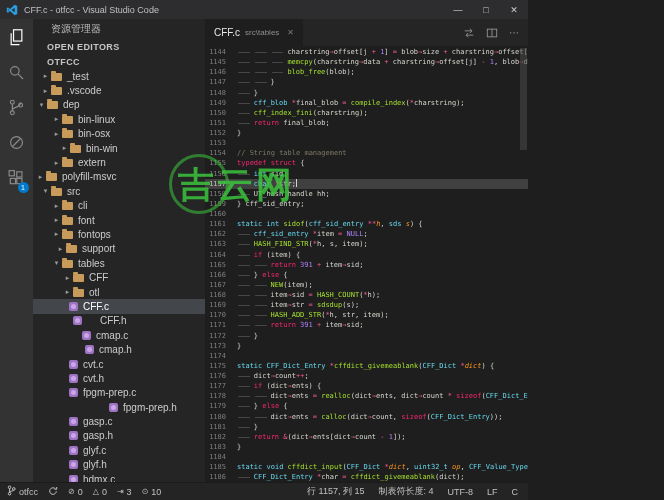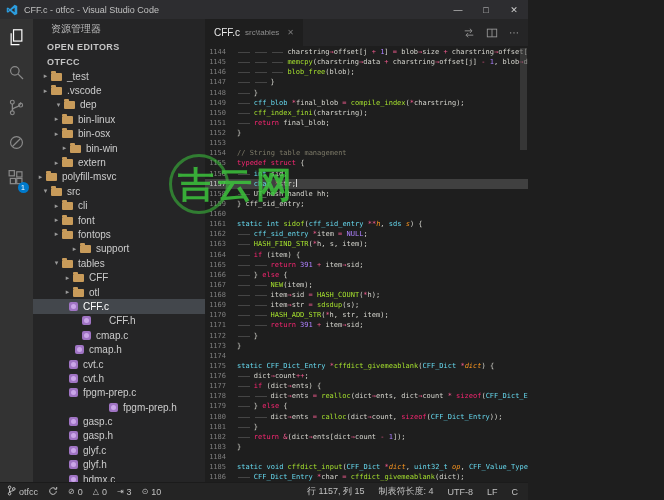--- a/index.html
+++ b/index.html
@@ -181,21 +181,21 @@
           <div class="trow" style="padding-left: 7px;">
             <span class="chev">▸</span>
             <span class="fico"></span>
             <span class="tlabel">_test</span>
           </div>
           <div class="trow" style="padding-left: 7px;">
             <span class="chev">▸</span>
             <span class="fico"></span>
             <span class="tlabel">.vscode</span>
           </div>
-          <div class="trow" style="padding-left: 20px;">
+          <div class="trow" style="padding-left: 3px;">
             <span class="chev">▾</span>
             <span class="fico"></span>
             <span class="tlabel">dep</span>
           </div>
           <div class="trow" style="padding-left: 18px;">
             <span class="chev">▸</span>
             <span class="fico"></span>
             <span class="tlabel">bin-linux</span>
           </div>
           <div class="trow" style="padding-left: 18px;">
@@ -231,21 +231,21 @@
           <div class="trow" style="padding-left: 18px;">
             <span class="chev">▸</span>
             <span class="fico"></span>
             <span class="tlabel">font</span>
           </div>
           <div class="trow" style="padding-left: 18px;">
             <span class="chev">▸</span>
             <span class="fico"></span>
             <span class="tlabel">fontops</span>
           </div>
-          <div class="trow" style="padding-left: 36px;">
+          <div class="trow" style="padding-left: 22px;">
             <span class="chev">▸</span>
             <span class="fico"></span>
             <span class="tlabel">support</span>
           </div>
           <div class="trow" style="padding-left: 18px;">
             <span class="chev">▾</span>
             <span class="fico"></span>
             <span class="tlabel">tables</span>
           </div>
           <div class="trow" style="padding-left: 29px;">
@@ -256,31 +256,31 @@
           <div class="trow" style="padding-left: 29px;">
             <span class="chev">▸</span>
             <span class="fico"></span>
             <span class="tlabel">otl</span>
           </div>
           <div class="trow selected" style="padding-left: 29px;">
             <span class="spacer"></span>
             <span class="cico"></span>
             <span class="tlabel">CFF.c</span>
           </div>
-          <div class="trow" style="padding-left: 29px; gap: 13px;">
+          <div class="trow" style="padding-left: 20px; gap: 13px;">
             <span class="spacer"></span>
             <span class="cico"></span>
             <span class="tlabel">CFF.h</span>
           </div>
           <div class="trow" style="padding-left: 42px;">
             <span class="spacer"></span>
             <span class="cico"></span>
             <span class="tlabel">cmap.c</span>
           </div>
-          <div class="trow" style="padding-left: 35px;">
+          <div class="trow" style="padding-left: 45px;">
             <span class="spacer"></span>
             <span class="cico"></span>
             <span class="tlabel">cmap.h</span>
           </div>
           <div class="trow" style="padding-left: 29px;">
             <span class="spacer"></span>
             <span class="cico"></span>
             <span class="tlabel">cvt.c</span>
           </div>
           <div class="trow" style="padding-left: 29px;">

